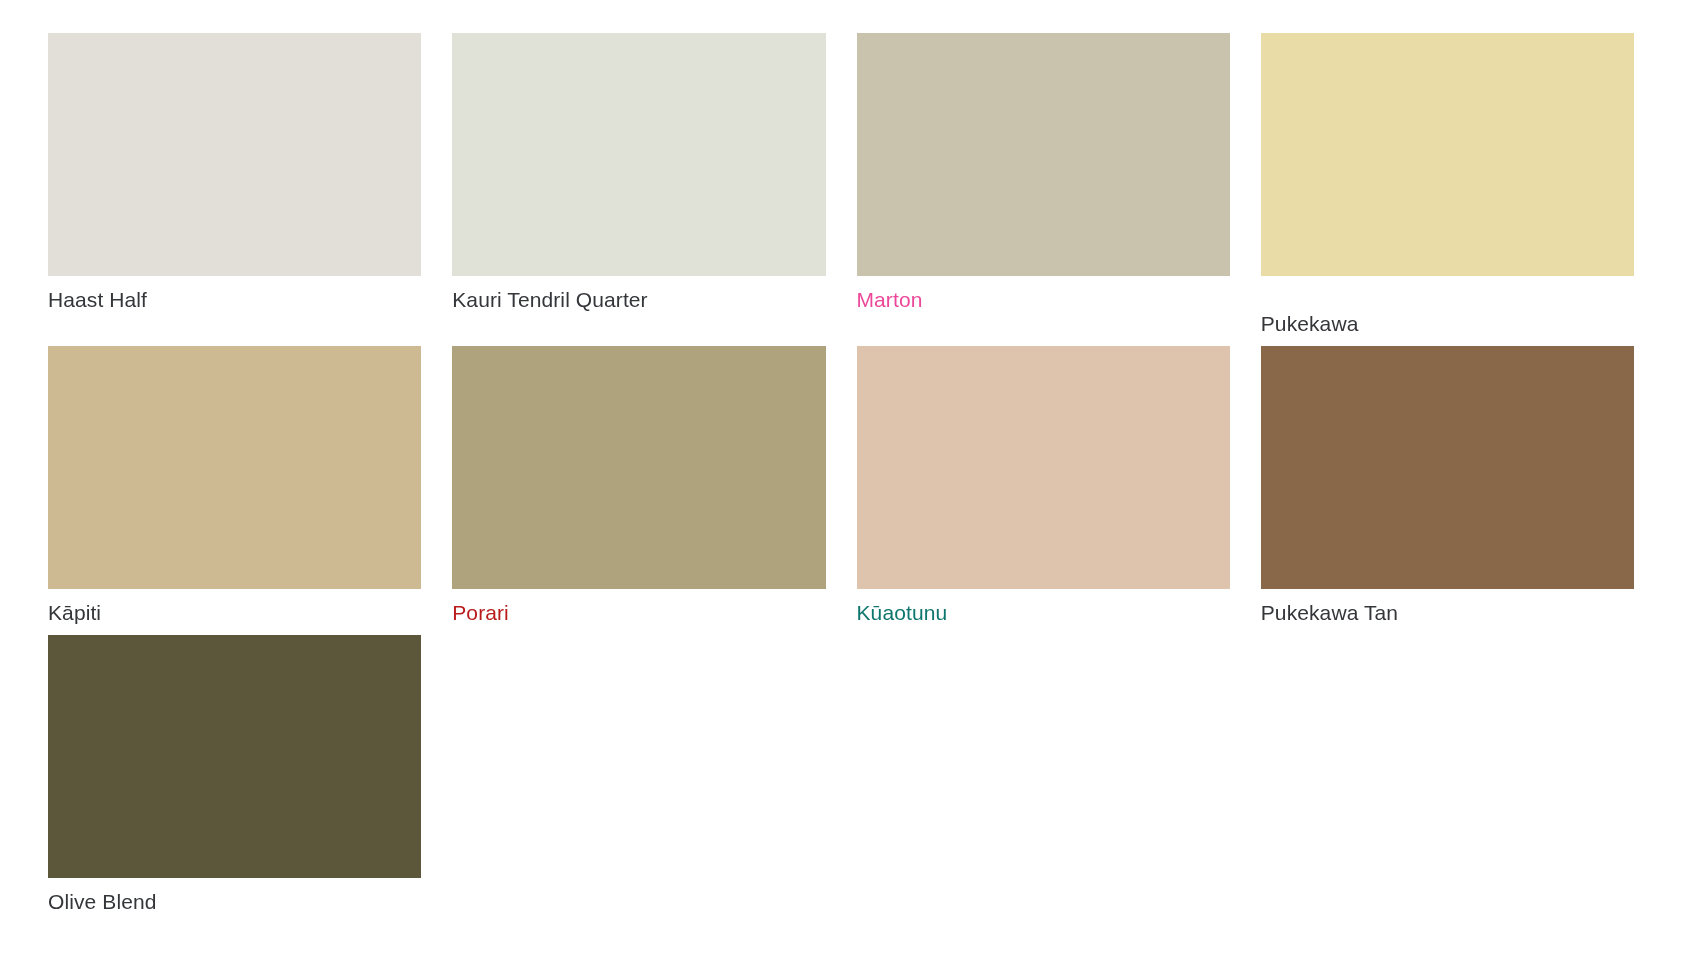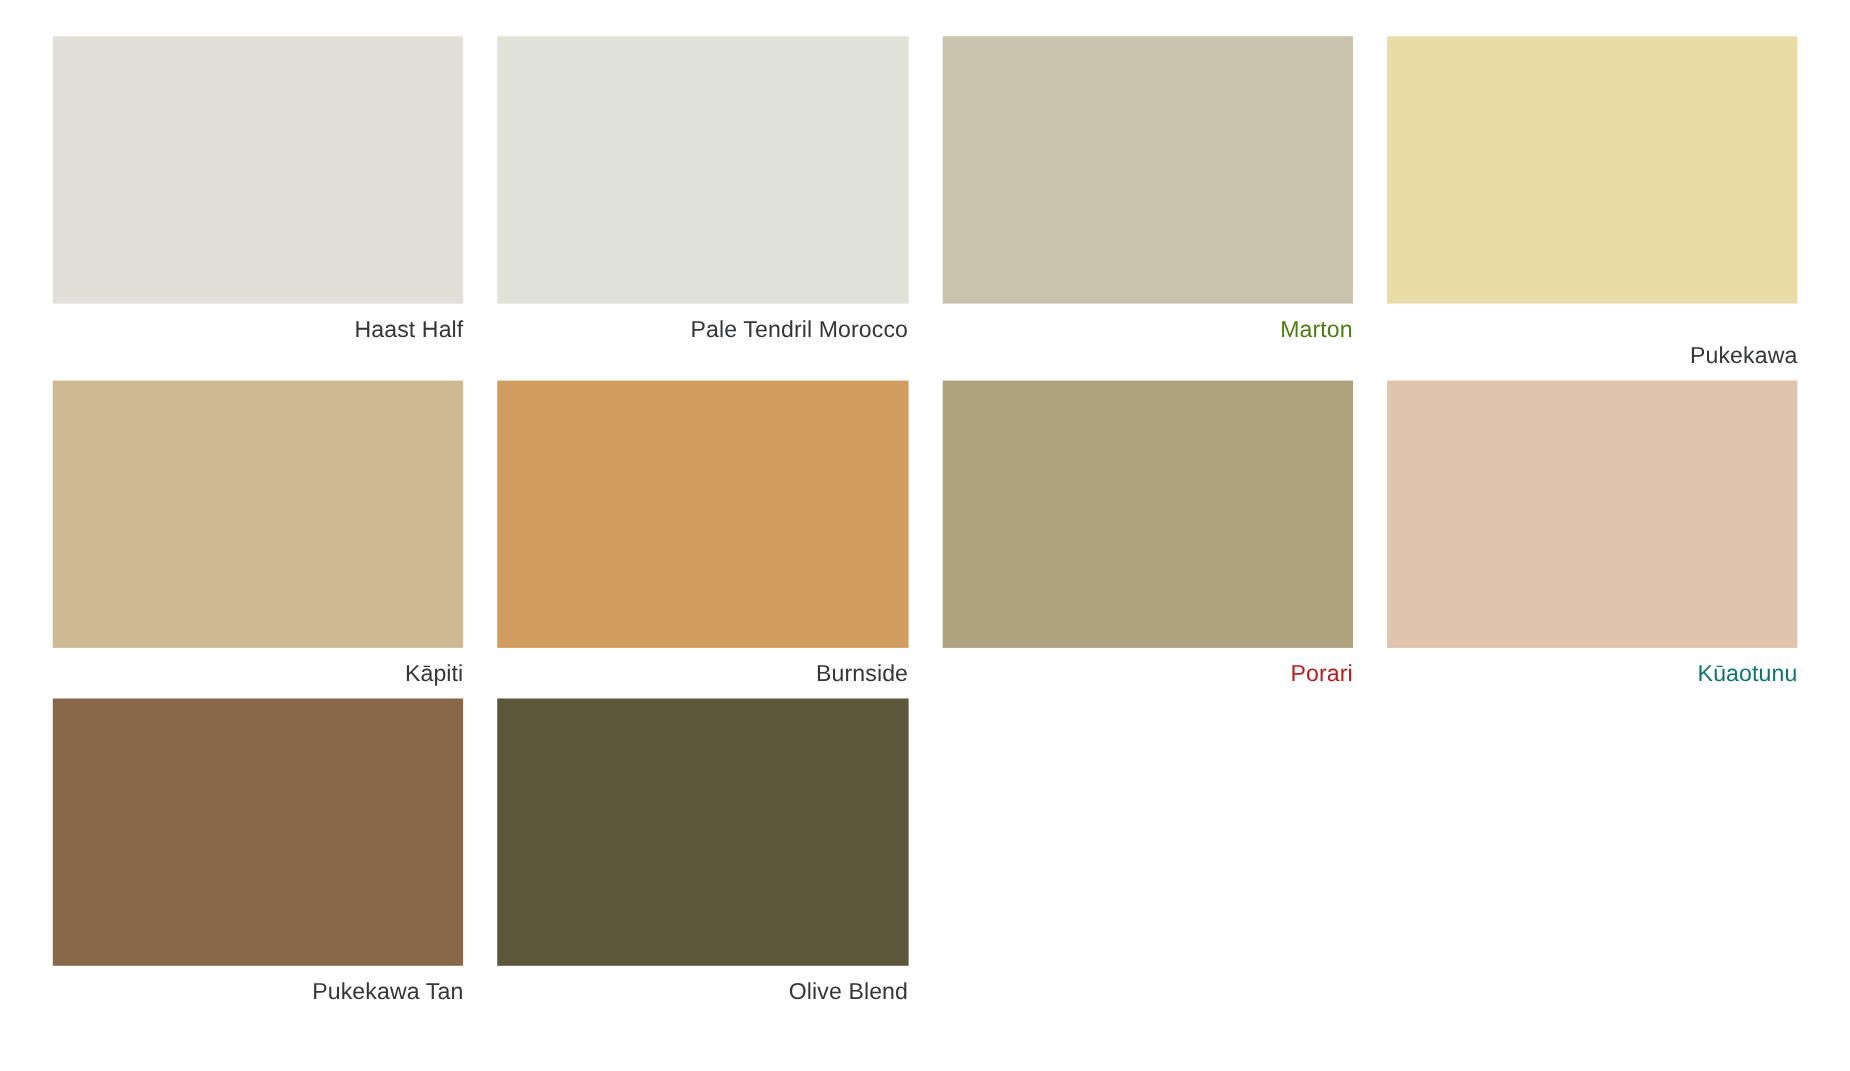--- a/index.html
+++ b/index.html
@@ -18,21 +18,20 @@
   .palette-grid {
     width: 1682px;
     height: 684px;
     padding: 33px 48px 0 48px;
     display: grid;
     grid-template-columns: repeat(4, 1fr);
     grid-template-rows: repeat(3, 1fr);
     column-gap: 31px;
     row-gap: 8px;
     align-content: start;
-    text-align: right;
   }
 
   .swatch-card {
     display: flex;
     flex-direction: column;
   }
 
   .swatch-chip {
     width: 100%;
     height: 243px;
@@ -53,43 +52,39 @@
 
 <div class="palette-grid">
 
   <div class="swatch-card">
     <div class="swatch-chip" style="background-color: rgb(226, 222, 216);"></div>
     <div class="swatch-label" style="color: rgb(52, 54, 58);">Haast Half</div>
   </div>
 
   <div class="swatch-card">
     <div class="swatch-chip" style="background-color: rgb(224, 225, 215);"></div>
-    <div class="swatch-label" style="color: rgb(52, 54, 58);">Pale Tendril Morocco</div>
+    <div class="swatch-label" style="color: rgb(52, 54, 58);">Kauri Tendril Quarter</div>
   </div>
 
   <div class="swatch-card">
     <div class="swatch-chip" style="background-color: rgb(201, 194, 172);"></div>
-    <div class="swatch-label" style="color: #4d7c0f; margin-left: 42px;">Marton</div>
+    <div class="swatch-label" style="color: #ec4899;">Marton</div>
   </div>
 
 
   <div class="swatch-card">
     <div class="swatch-chip" style="background-color: rgb(233, 220, 167);"></div>
     <div class="swatch-label" style="color: rgb(52, 54, 58); margin-top: 24px;">Pukekawa</div>
   </div>
 
   <div class="swatch-card">
     <div class="swatch-chip" style="background-color: rgb(205, 186, 146);"></div>
     <div class="swatch-label" style="color: rgb(52, 54, 58);">Kāpiti</div>
   </div>
 
-  <div class="swatch-card">
-    <div class="swatch-chip" style="background-color: rgb(209, 158, 96);"></div>
-    <div class="swatch-label" style="color: rgb(52, 54, 58);">Burnside</div>
-  </div>
 
   <div class="swatch-card">
     <div class="swatch-chip" style="background-color: rgb(175, 163, 125);"></div>
     <div class="swatch-label" style="color: #b91c1c;">Porari</div>
   </div>
 
 
   <div class="swatch-card">
     <div class="swatch-chip" style="background-color: rgb(222, 196, 172);"></div>
     <div class="swatch-label" style="color: #0f766e;">Kūaotunu</div>

